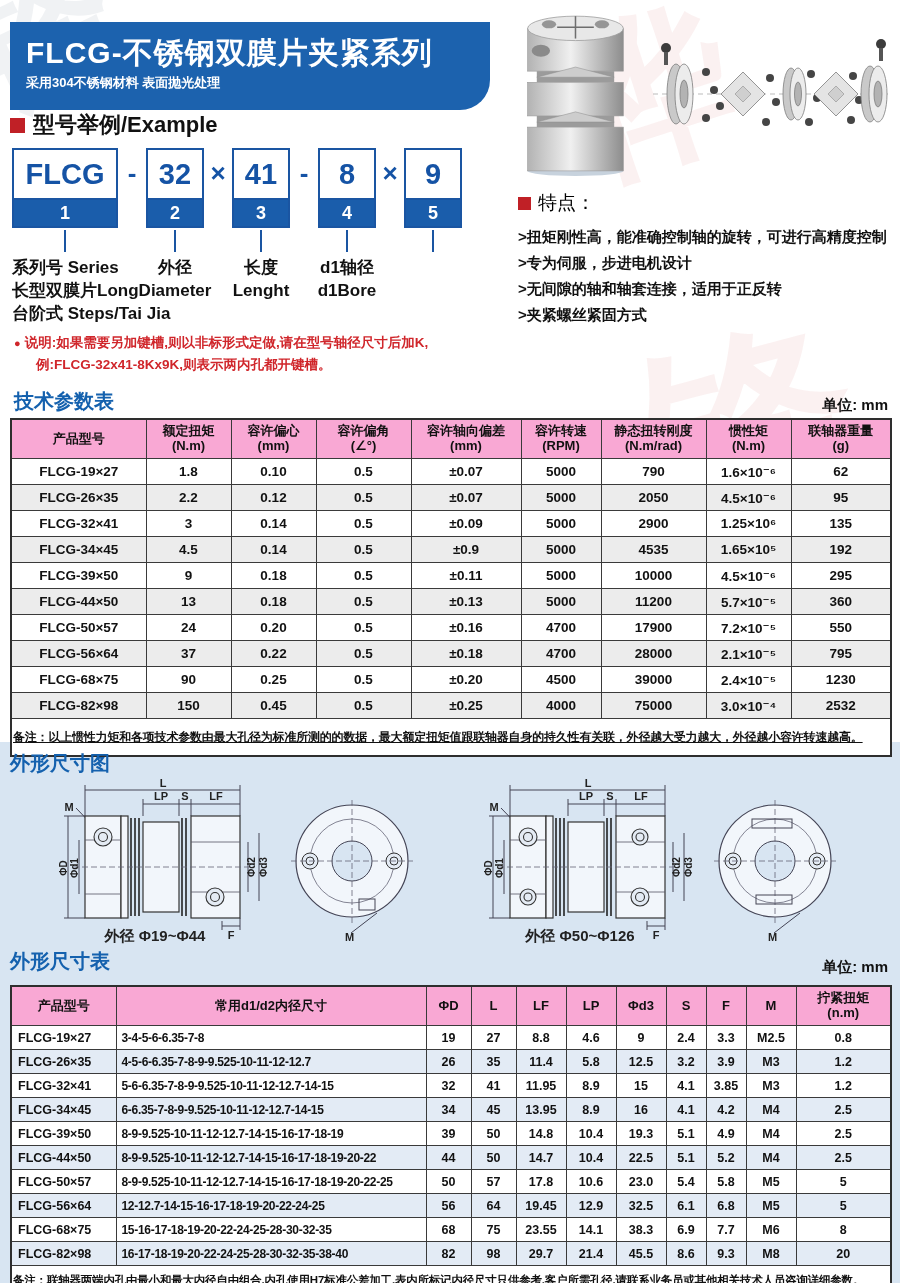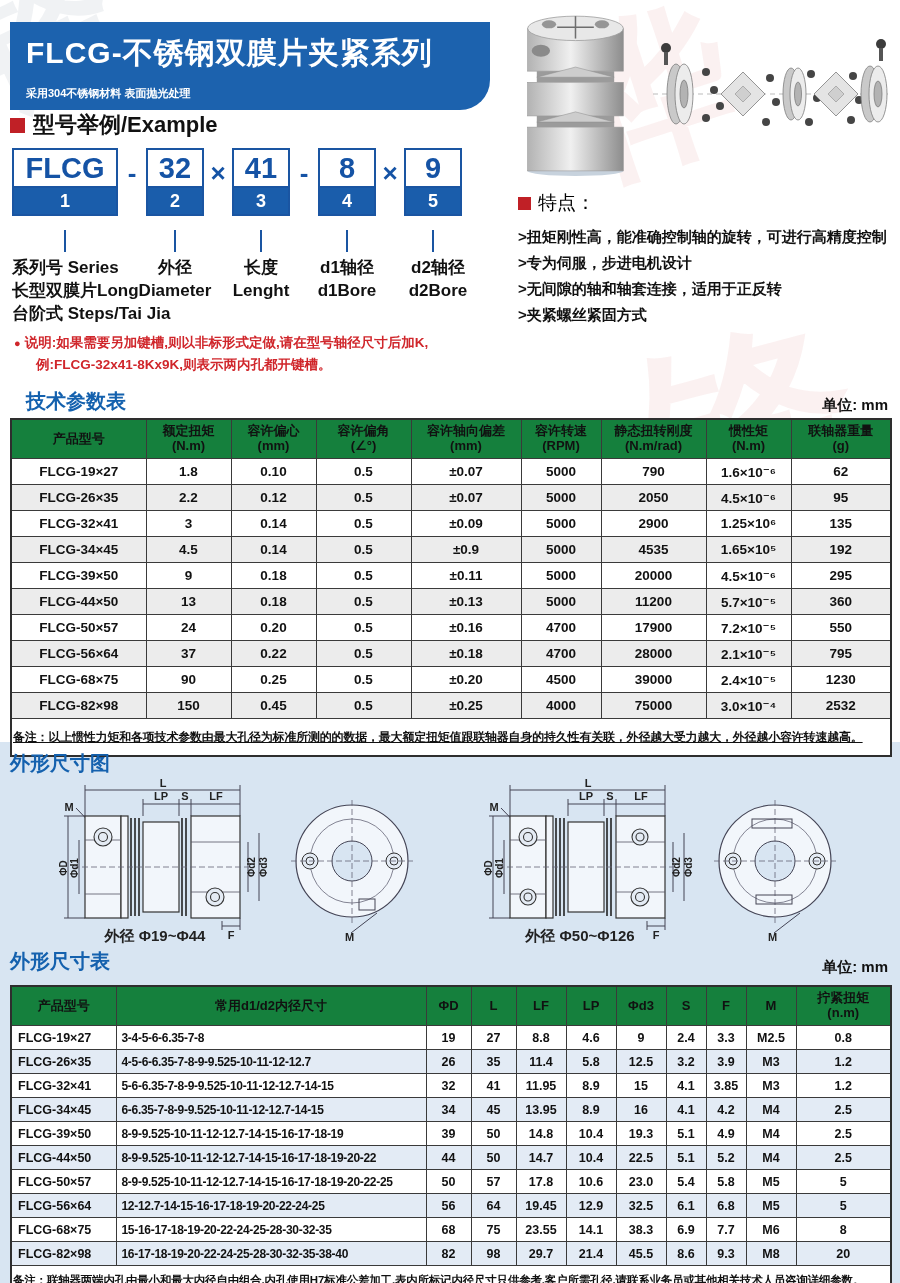--- a/index.html
+++ b/index.html
@@ -5,29 +5,29 @@
   html,body{margin:0;padding:0;}
   .page{position:relative;width:900px;height:1283px;background:#ffffff;overflow:hidden;
         font-family:"Liberation Sans","DejaVu Sans",sans-serif;color:#111;}
   .wm{position:absolute;font-weight:bold;pointer-events:none;z-index:0;}
   .wm-red{color:rgba(196,60,60,0.07);}
   .wm-gray{color:rgba(110,125,150,0.10);}
 
   .header-box{position:absolute;left:10px;top:22px;width:480px;height:88px;
     background:#1c62ae;border-radius:0 0 30px 0;box-sizing:border-box;padding:11px 16px 0 16px;}
   .header-title{color:#fff;font-size:30px;font-weight:bold;letter-spacing:1px;white-space:nowrap;}
-  .header-sub{color:#fff;font-size:11px;font-weight:bold;margin-top:12px;}
+  .header-sub{color:#fff;font-size:13px;font-weight:bold;margin-top:0;}
 
   .sec-head{position:absolute;display:flex;align-items:center;gap:8px;}
   .red-sq{width:15px;height:15px;background:#c02026;display:inline-block;flex:0 0 auto;}
   .sec-head-text{font-size:22px;font-weight:bold;color:#111;}
 
   .model-row{position:absolute;left:12px;top:148px;display:flex;align-items:flex-start;}
   .mbox{border:2px solid #1a55a2;flex:0 0 auto;}
-  .mb-val{height:36px;display:flex;align-items:center;justify-content:center;
+  .mb-val{height:48px;display:flex;align-items:center;justify-content:center;
     font-size:29px;font-weight:bold;color:#1553a5;background:#fff;}
   .mb-num{height:26px;display:flex;align-items:center;justify-content:center;
     background:#1a5dab;color:#fff;font-size:18px;font-weight:bold;border-top:2px solid #1a55a2;}
   .mbox-wide{width:102px;}
   .mbox-sm{width:54px;}
   .msep{width:28px;height:50px;display:flex;align-items:center;justify-content:center;
     font-size:26px;font-weight:bold;color:#1553a5;}
 
   .conn{position:absolute;width:2px;height:22px;background:#1a55a2;top:230px;}
   .mlabel{position:absolute;top:256px;font-size:17px;font-weight:bold;line-height:23px;color:#111;}
@@ -43,21 +43,21 @@
   .features-head .red-sq{width:13px;height:13px;}
   .features-title{font-size:19px;font-weight:normal;color:#000000;}
   .feature-item{font-size:15px;font-weight:bold;color:#111;line-height:26px;white-space:nowrap;}
 
   .sec-title{position:absolute;font-size:20px;font-weight:bold;color:#1461ae;}
   .unit-label{position:absolute;right:12px;font-size:15px;font-weight:bold;color:#111;}
 
   table.dt{position:absolute;left:10px;border-collapse:collapse;table-layout:fixed;
     width:880px;border:2px solid #2e2e2e;background:#fff;}
   table.dt th,table.dt td{border:1px solid #3a3a3a;overflow:hidden;}
-  table.dt th{background:#15803d;font-size:13px;font-weight:bold;line-height:1.15;
+  table.dt th{background:#f9a8d4;font-size:13px;font-weight:bold;line-height:1.15;
     text-align:center;vertical-align:middle;padding:2px 1px;}
   table.dt td{text-align:center;vertical-align:middle;padding:0 2px;}
   #tech-table{top:418px;}
   #tech-table th{height:34px;}
   #tech-table td{height:25px;font-size:13.5px;font-weight:600;}
   #tech-table tbody td:first-child{font-weight:700;}
   #tech-table tbody tr:nth-child(even) td{background:#ececec;}
   #dim-table{top:985px;}
   #dim-table th{height:34px;}
   #dim-table td{height:23px;font-size:12.5px;font-weight:600;}
@@ -217,44 +217,40 @@
     <div>Diameter</div>
   </div>
   <div class="mlabel center" style="left:201px;width:120px;">
     <div>长度</div>
     <div>Lenght</div>
   </div>
   <div class="mlabel center" style="left:287px;width:120px;">
     <div>d1轴径</div>
     <div>d1Bore</div>
   </div>
-  <div class="mlabel center" style="left:373px;width:130px;">
-    <div>d2轴径</div>
-    <div>d2Bore</div>
-  </div>
 
   <div class="spec-note">
     <div><span class="bullet">●</span><span>说明:如果需要另加键槽,则以非标形式定做,请在型号轴径尺寸后加K,</span></div>
     <div class="l2">例:FLCG-32x41-8Kx9K,则表示两内孔都开键槽。</div>
   </div>
 
   <div class="features">
     <div class="features-head">
       <span class="red-sq"></span>
       <span class="features-title">特点：</span>
     </div>
     <div style="margin-top:8px;">
       <div class="feature-item">&gt;扭矩刚性高，能准确控制轴的旋转，可进行高精度控制</div>
       <div class="feature-item">&gt;专为伺服，步进电机设计</div>
       <div class="feature-item">&gt;无间隙的轴和轴套连接，适用于正反转</div>
       <div class="feature-item">&gt;夹紧螺丝紧固方式</div>
     </div>
   </div>
 
-  <div class="sec-title" style="left:26px;top:388px;">技术参数表</div>
+  <div class="sec-title" style="left:14px;top:388px;">技术参数表</div>
   <div class="unit-label" style="top:396px;">单位: mm</div>
 
   <table class="dt" id="tech-table">
     <colgroup>
       <col style="width:135px">
         <col style="width:85px">
         <col style="width:85px">
         <col style="width:95px">
       <col style="width:110px">
         <col style="width:80px">
@@ -346,21 +342,21 @@
           <td>1.65×10⁵</td>
           <td>192</td>
         </tr>
         <tr>
           <td>FLCG-39×50</td>
           <td>9</td>
           <td>0.18</td>
           <td>0.5</td>
           <td>±0.11</td>
           <td>5000</td>
-          <td>20000</td>
+          <td>10000</td>
           <td>4.5×10⁻⁶</td>
           <td>295</td>
         </tr>
         <tr>
           <td>FLCG-44×50</td>
           <td>13</td>
           <td>0.18</td>
           <td>0.5</td>
           <td>±0.13</td>
           <td>5000</td>

